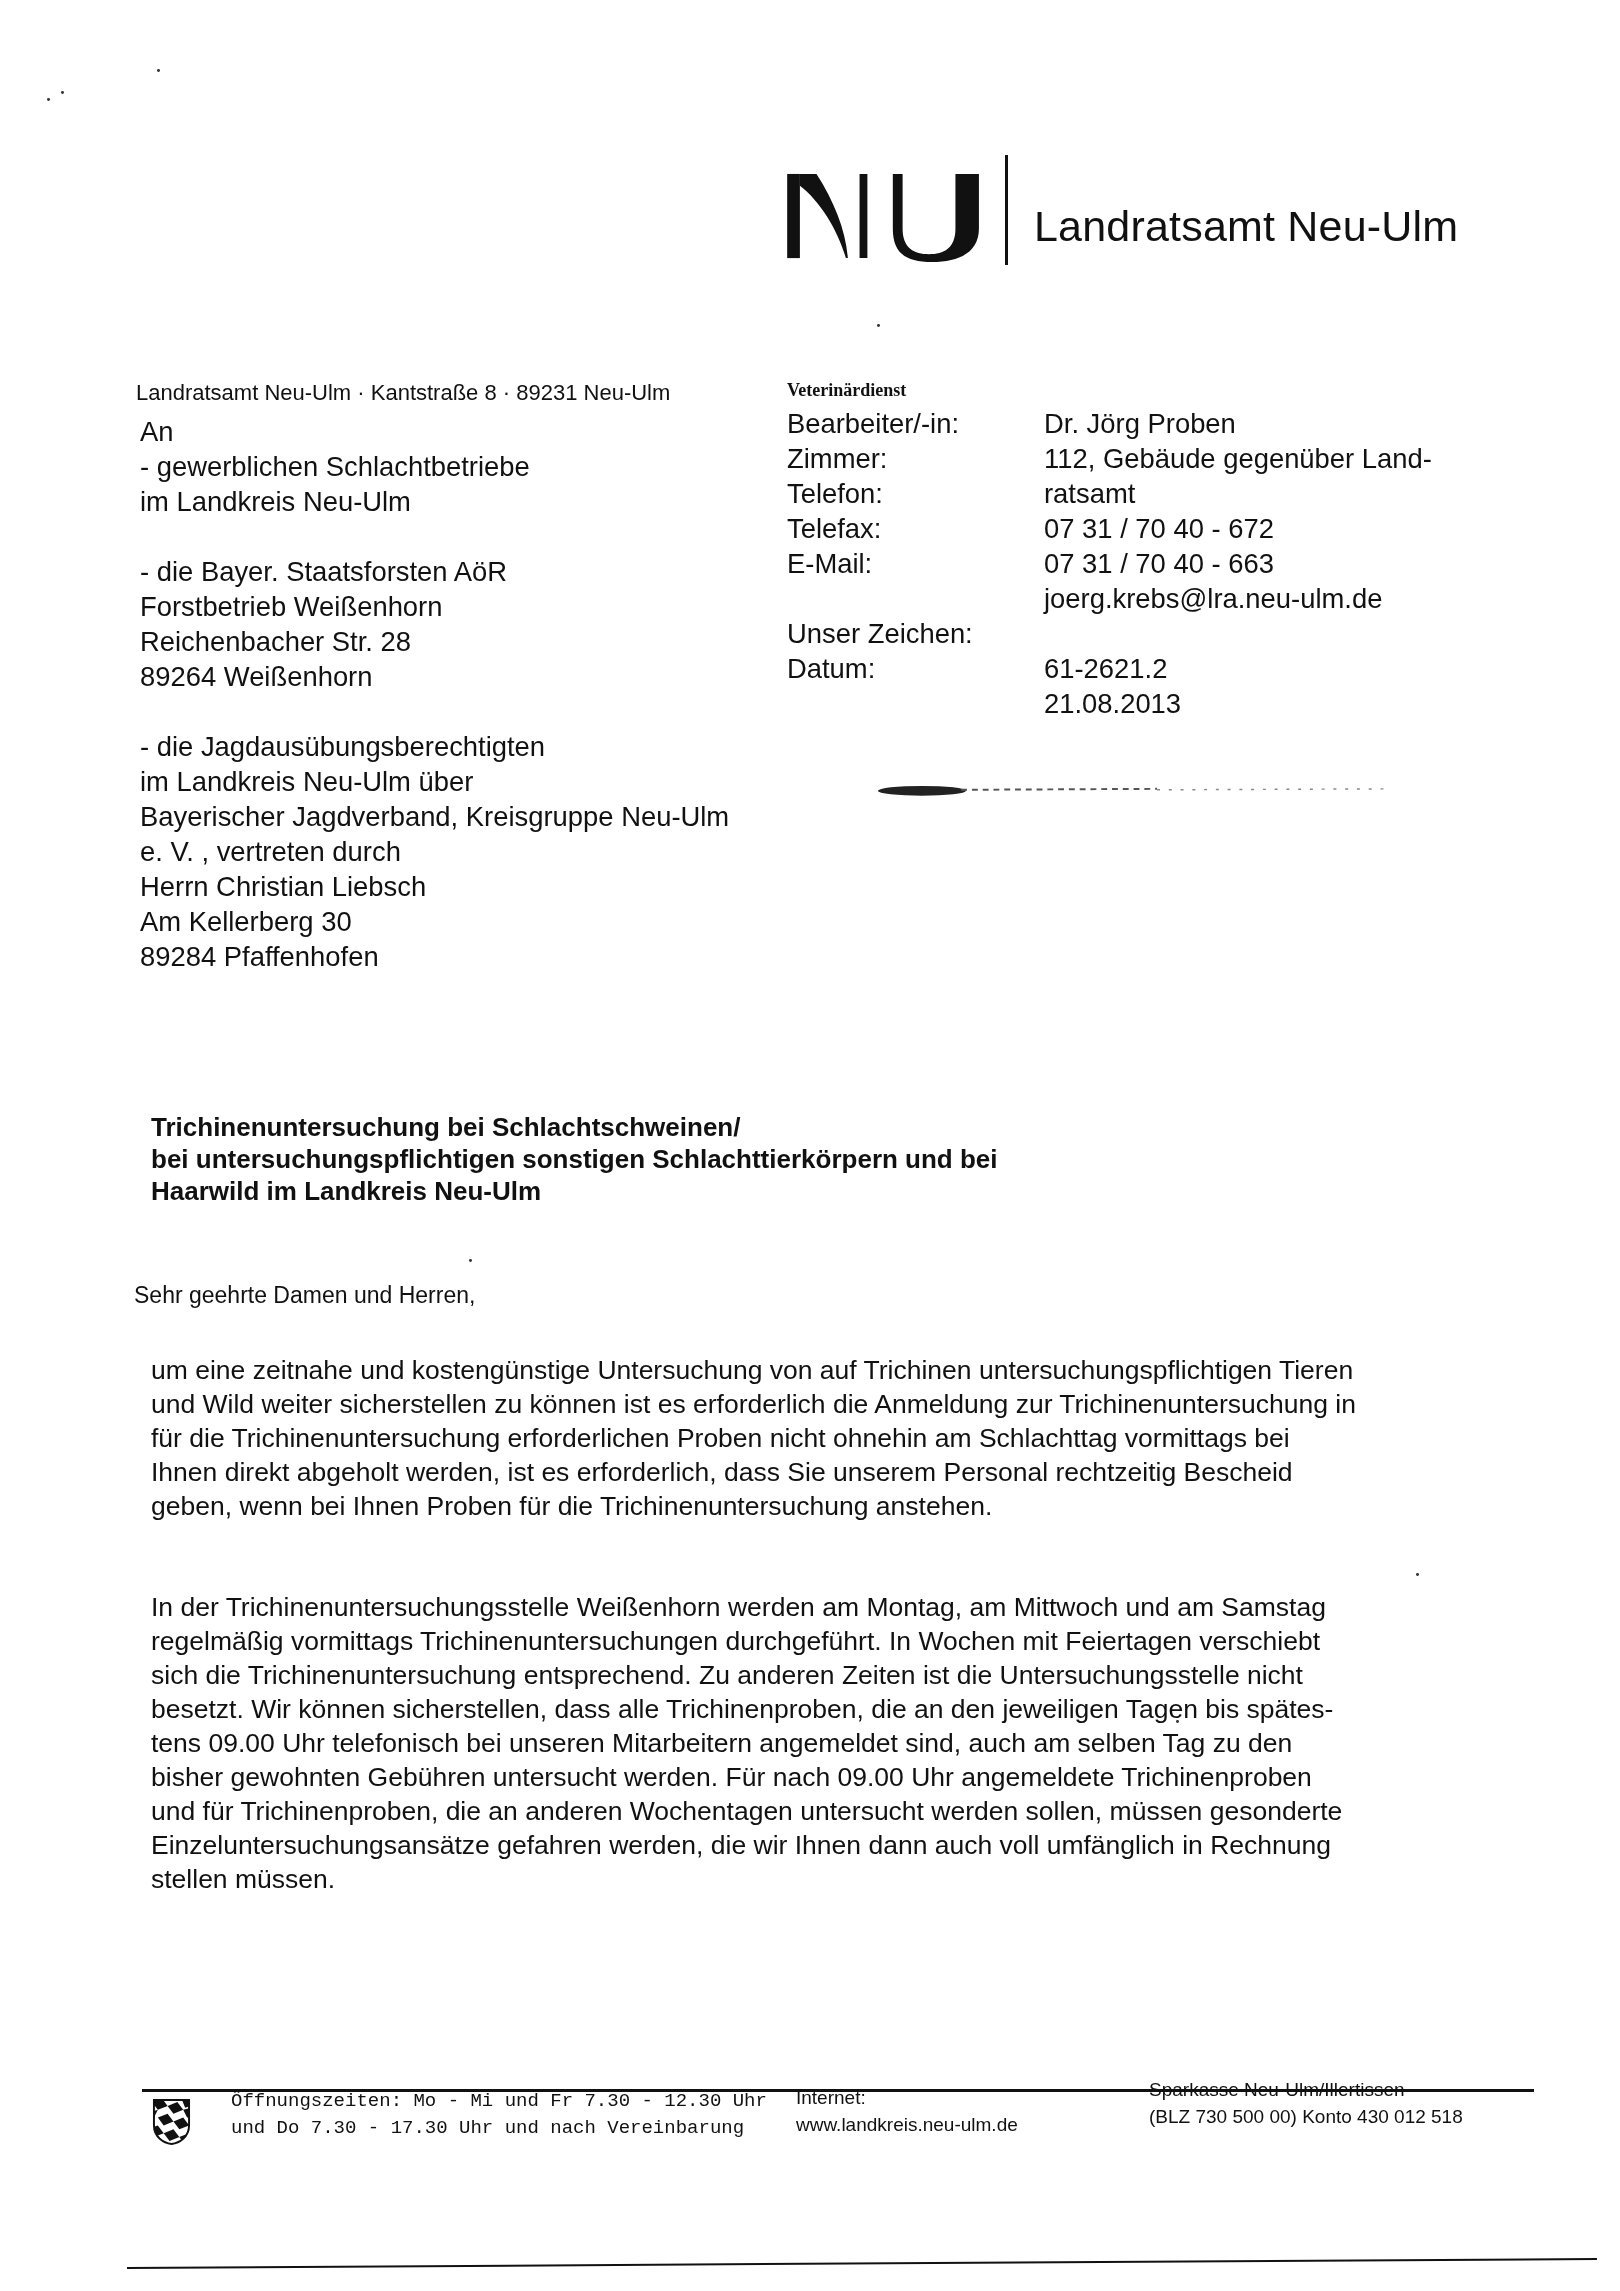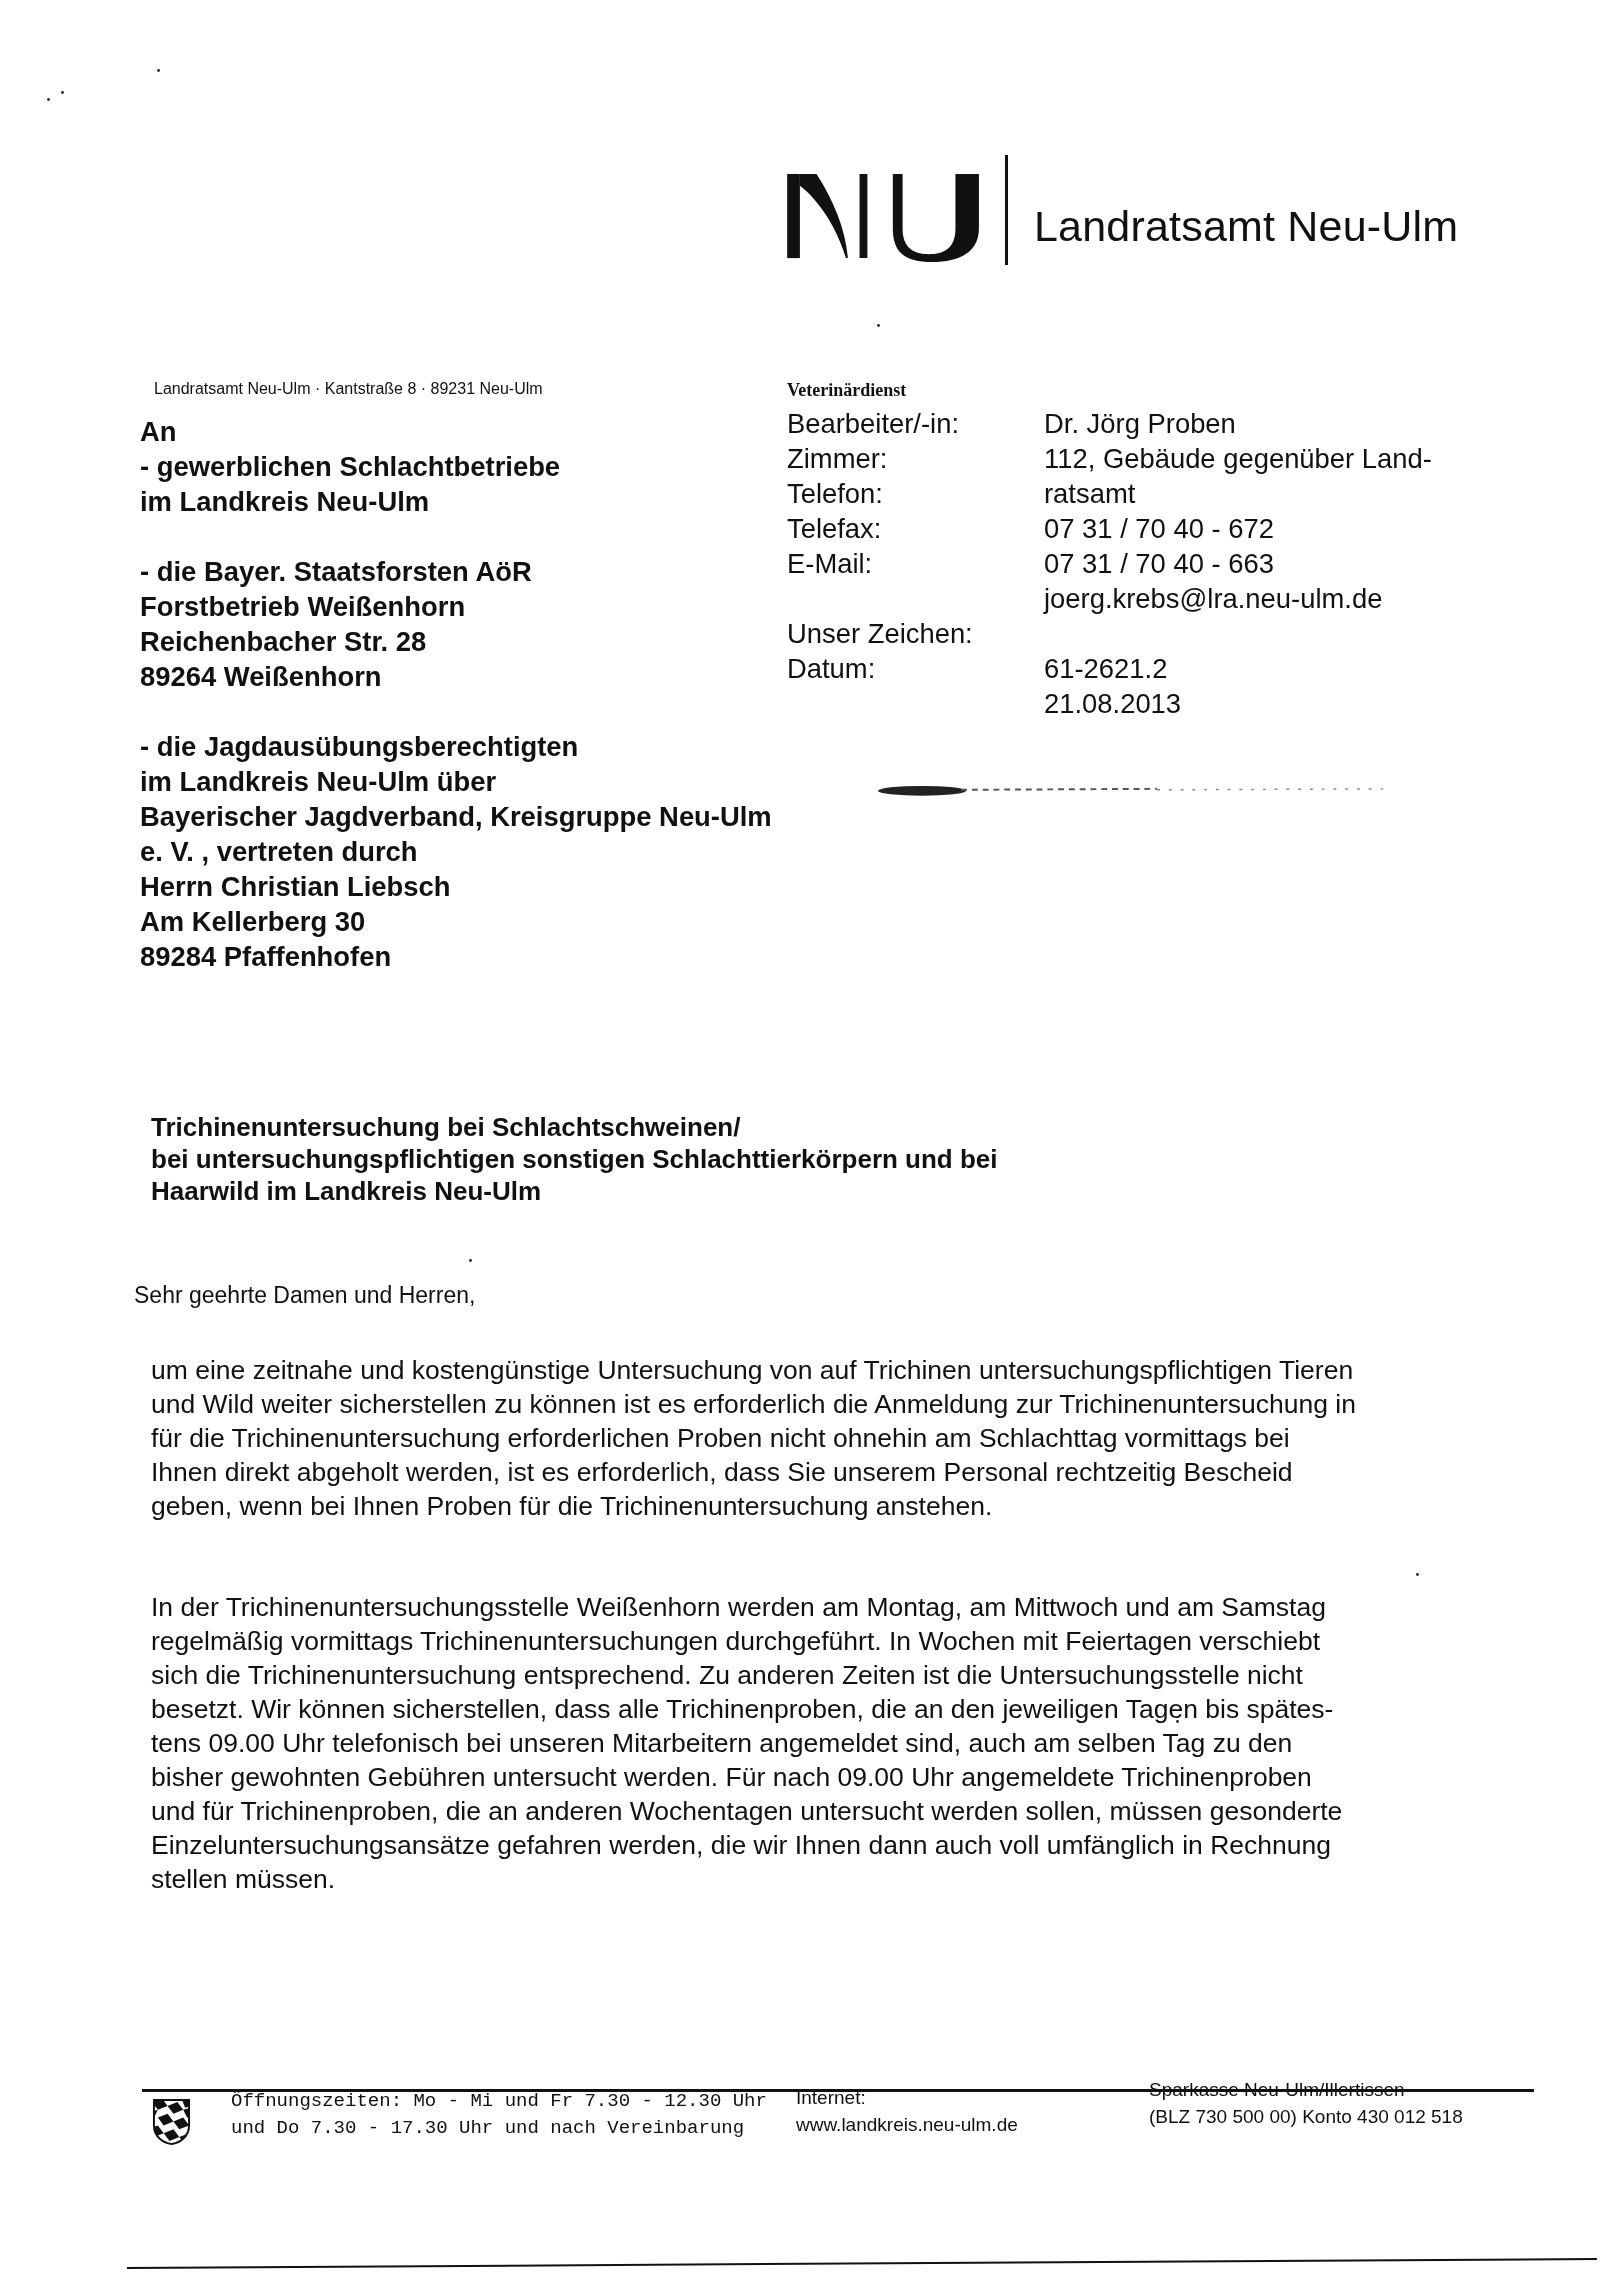--- a/index.html
+++ b/index.html
@@ -3,22 +3,22 @@
 <meta charset="utf-8">
 <style>
   html, body { margin: 0; padding: 0; background: #ffffff; }
   body { width: 1620px; height: 2292px; position: relative; overflow: hidden;
          font-family: "Liberation Sans", sans-serif; color: #111111; }
   .abs { position: absolute; }
   .logo-mark { left: 787px; top: 172px; width: 196px; height: 90px; }
   .logo-divider { left: 1005px; top: 155px; width: 2.9px; height: 110px; background: #111; }
   .logo-text { left: 1034px; top: 202px; font-size: 43px; letter-spacing: 0.2px; }
 
-  .sender-line { left: 154px; top: 380px; font-size: 16px; }
-  .addr { left: 140px; top: 414px; font-size: 27.4px; line-height: 35px; font-weight: bold; }
+  .sender-line { left: 136px; top: 380px; font-size: 22px; }
+  .addr { left: 140px; top: 414px; font-size: 27.4px; line-height: 35px; }
   .addr .line { white-space: nowrap; }
   .gap { height: 35px; }
 
   .dept { left: 787px; top: 380px; font-size: 18px; font-weight: bold; font-family: Liberation Serif, serif; }
   .info { left: 787px; top: 406px; font-size: 27.4px; line-height: 35px; }
   .info-labels { position: absolute; left: 0; top: 0; white-space: nowrap; }
   .info-values { position: absolute; left: 257px; top: 0; white-space: nowrap; }
 
   .scribble { left: 863px; top: 781px; width: 549px; height: 19.6px; }
 

